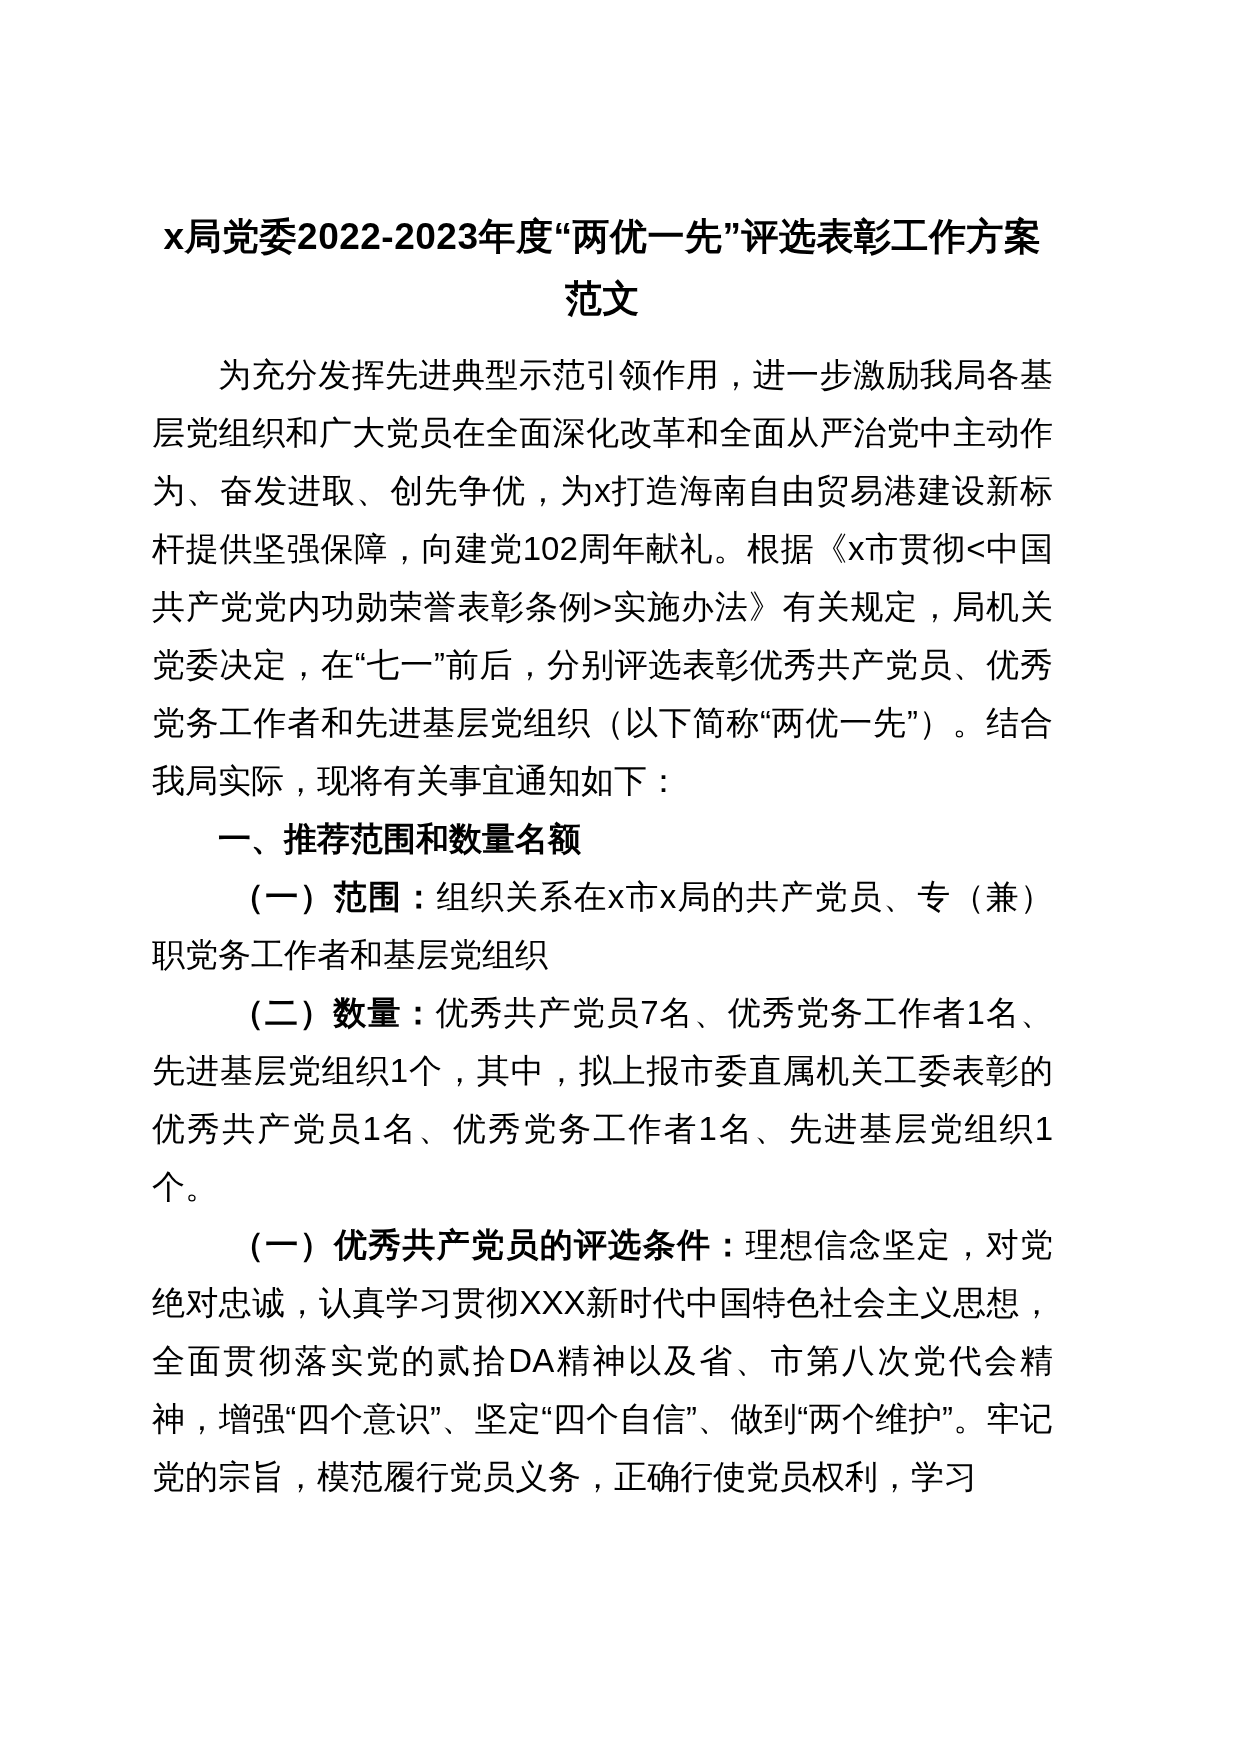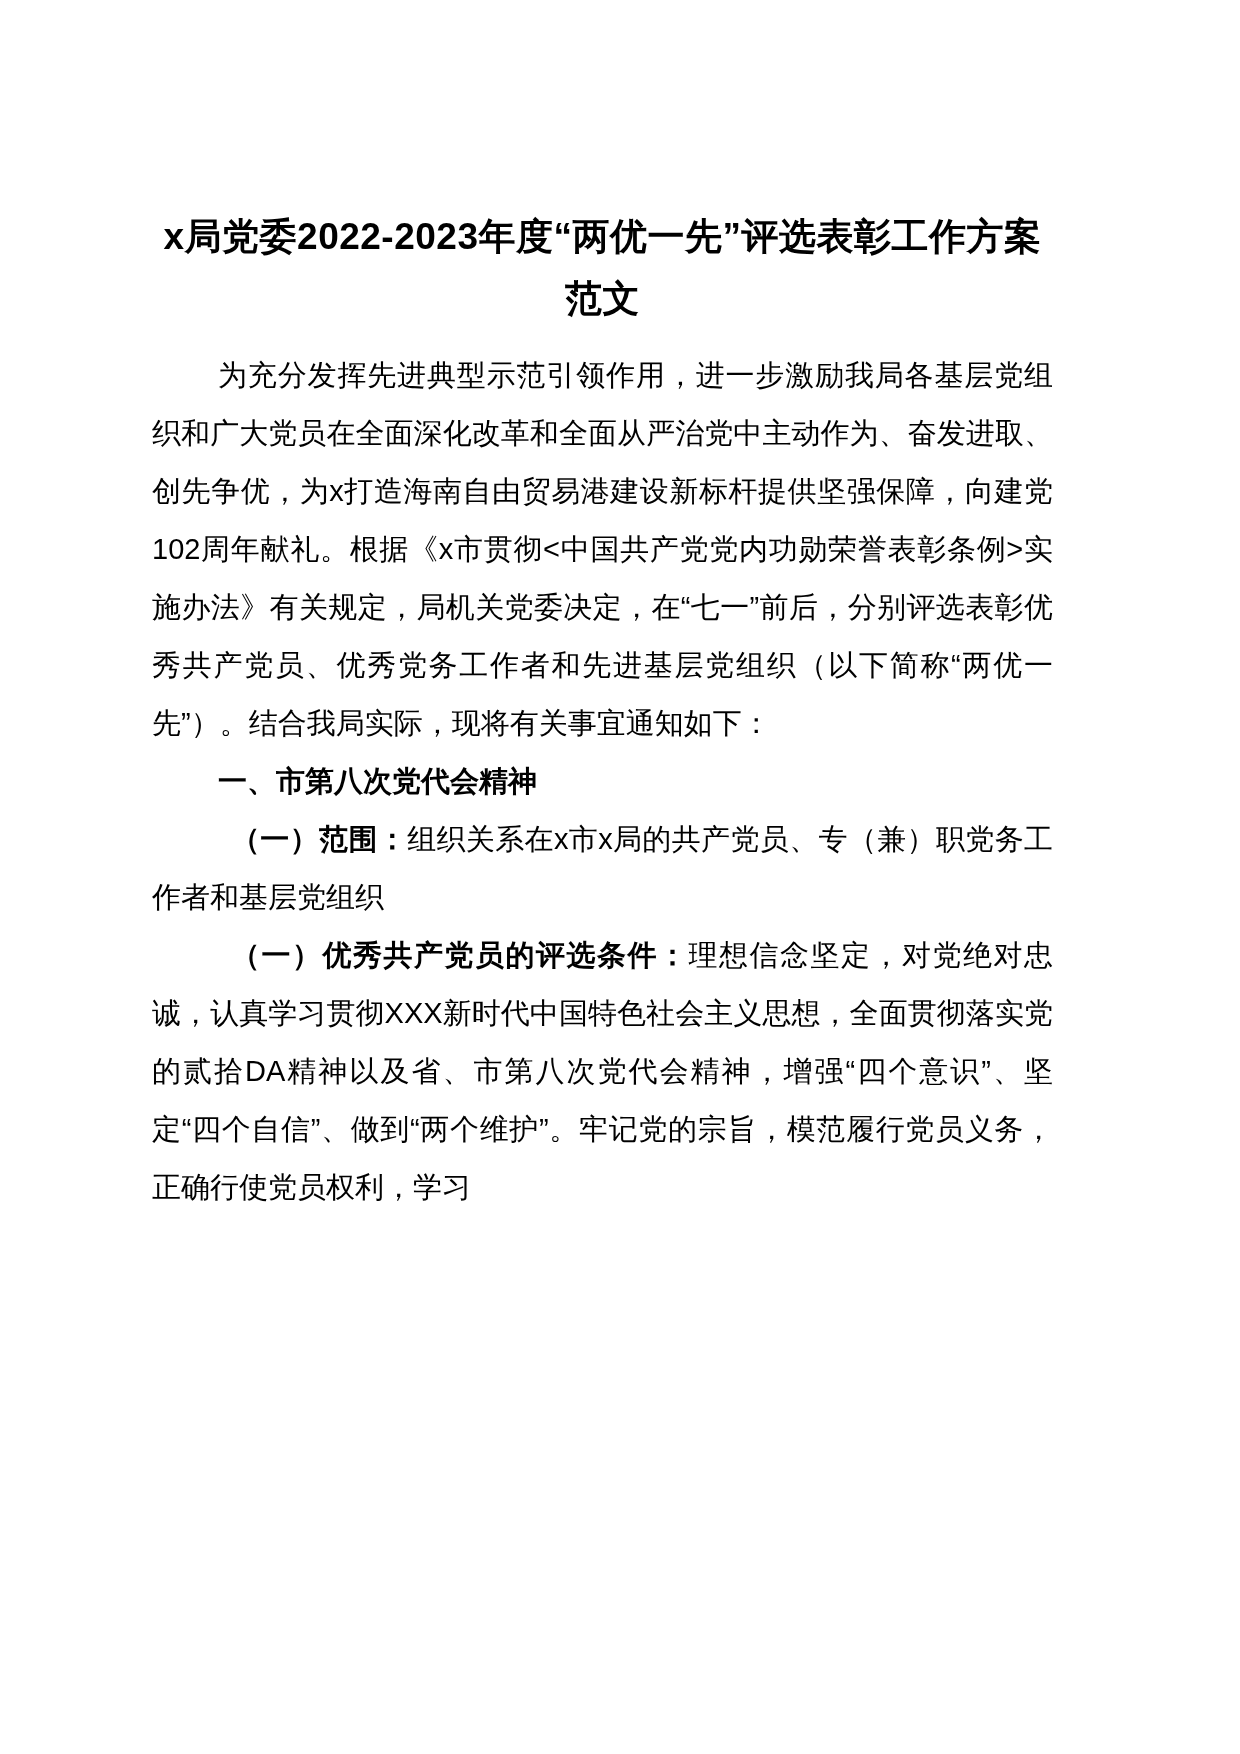--- a/index.html
+++ b/index.html
@@ -25,21 +25,21 @@
   .doc-title {
     margin: 0 0 16px 0;
     font-size: 37px;
     line-height: 62px;
     font-weight: 700;
     text-align: center;
     letter-spacing: 0.5px;
   }
   .para {
     margin: 0;
-    font-size: 29px;
+    font-size: 33px;
     line-height: 58px;
     font-weight: 400;
     text-align: justify;
     text-justify: inter-character;
     text-indent: 66px; 
     word-break: normal;
     overflow-wrap: break-word;
   }
   .heading {
     font-weight: 700;
@@ -52,22 +52,23 @@
 </head>
 <body>
 
 <div class="page">
   <div class="content">
 
     <h1 class="doc-title">x局党委2022-2023年度“两优一先”评选表彰工作方案范文</h1>
 
     <p class="para"><span>为充分发挥先进典型示范引领作用，进一步激励我局各基层党组织和广大党员在全面深化改革和全面从严治党中主动作为、奋发进取、创先争优，为x打造海南自由贸易港建设新标杆提供坚强保障，向建党102周年献礼。根据《x市贯彻&lt;中国共产党党内功勋荣誉表彰条例&gt;实施办法》有关规定，局机关党委决定，在“七一”前后，分别评选表彰优秀共产党员、优秀党务工作者和先进基层党组织（以下简称“两优一先”）。结合我局实际，现将有关事宜通知如下：</span></p>
 
-    <p class="para heading"><span>一、市第八次党代会精神</span></p>
+    <p class="para heading"><span>一、推荐范围和数量名额</span></p>
 
     <p class="para"><span class="run-in-label">（一）范围：</span><span>组织关系在x市x局的共产党员、专（兼）职党务工作者和基层党组织</span></p>
 
+    <p class="para"><span class="run-in-label">（二）数量：</span><span>优秀共产党员7名、优秀党务工作者1名、先进基层党组织1个，其中，拟上报市委直属机关工委表彰的优秀共产党员1名、优秀党务工作者1名、先进基层党组织1个。</span></p>
 
 
     <p class="para"><span class="run-in-label">（一）优秀共产党员的评选条件：</span><span>理想信念坚定，对党绝对忠诚，认真学习贯彻XXX新时代中国特色社会主义思想，全面贯彻落实党的贰拾DA精神以及省、市第八次党代会精神，增强“四个意识”、坚定“四个自信”、做到“两个维护”。牢记党的宗旨，模范履行党员义务，正确行使党员权利，学习</span></p>
 
   </div>
 </div>
 
 </body></html>

